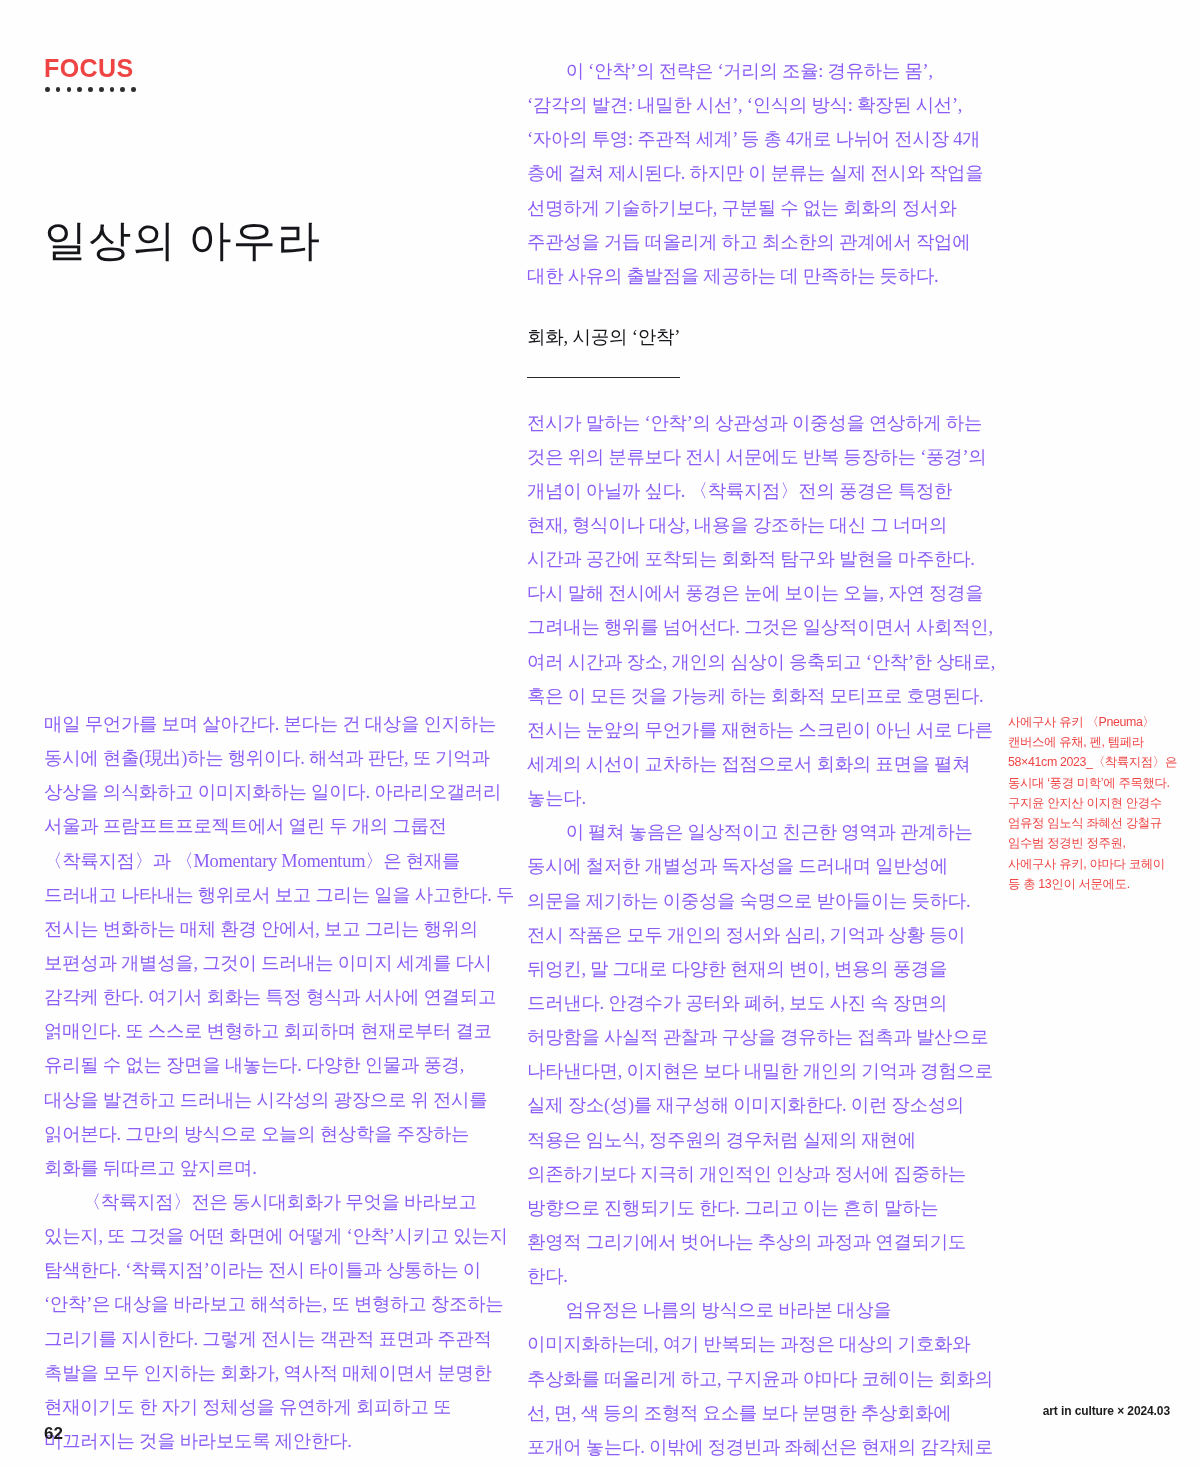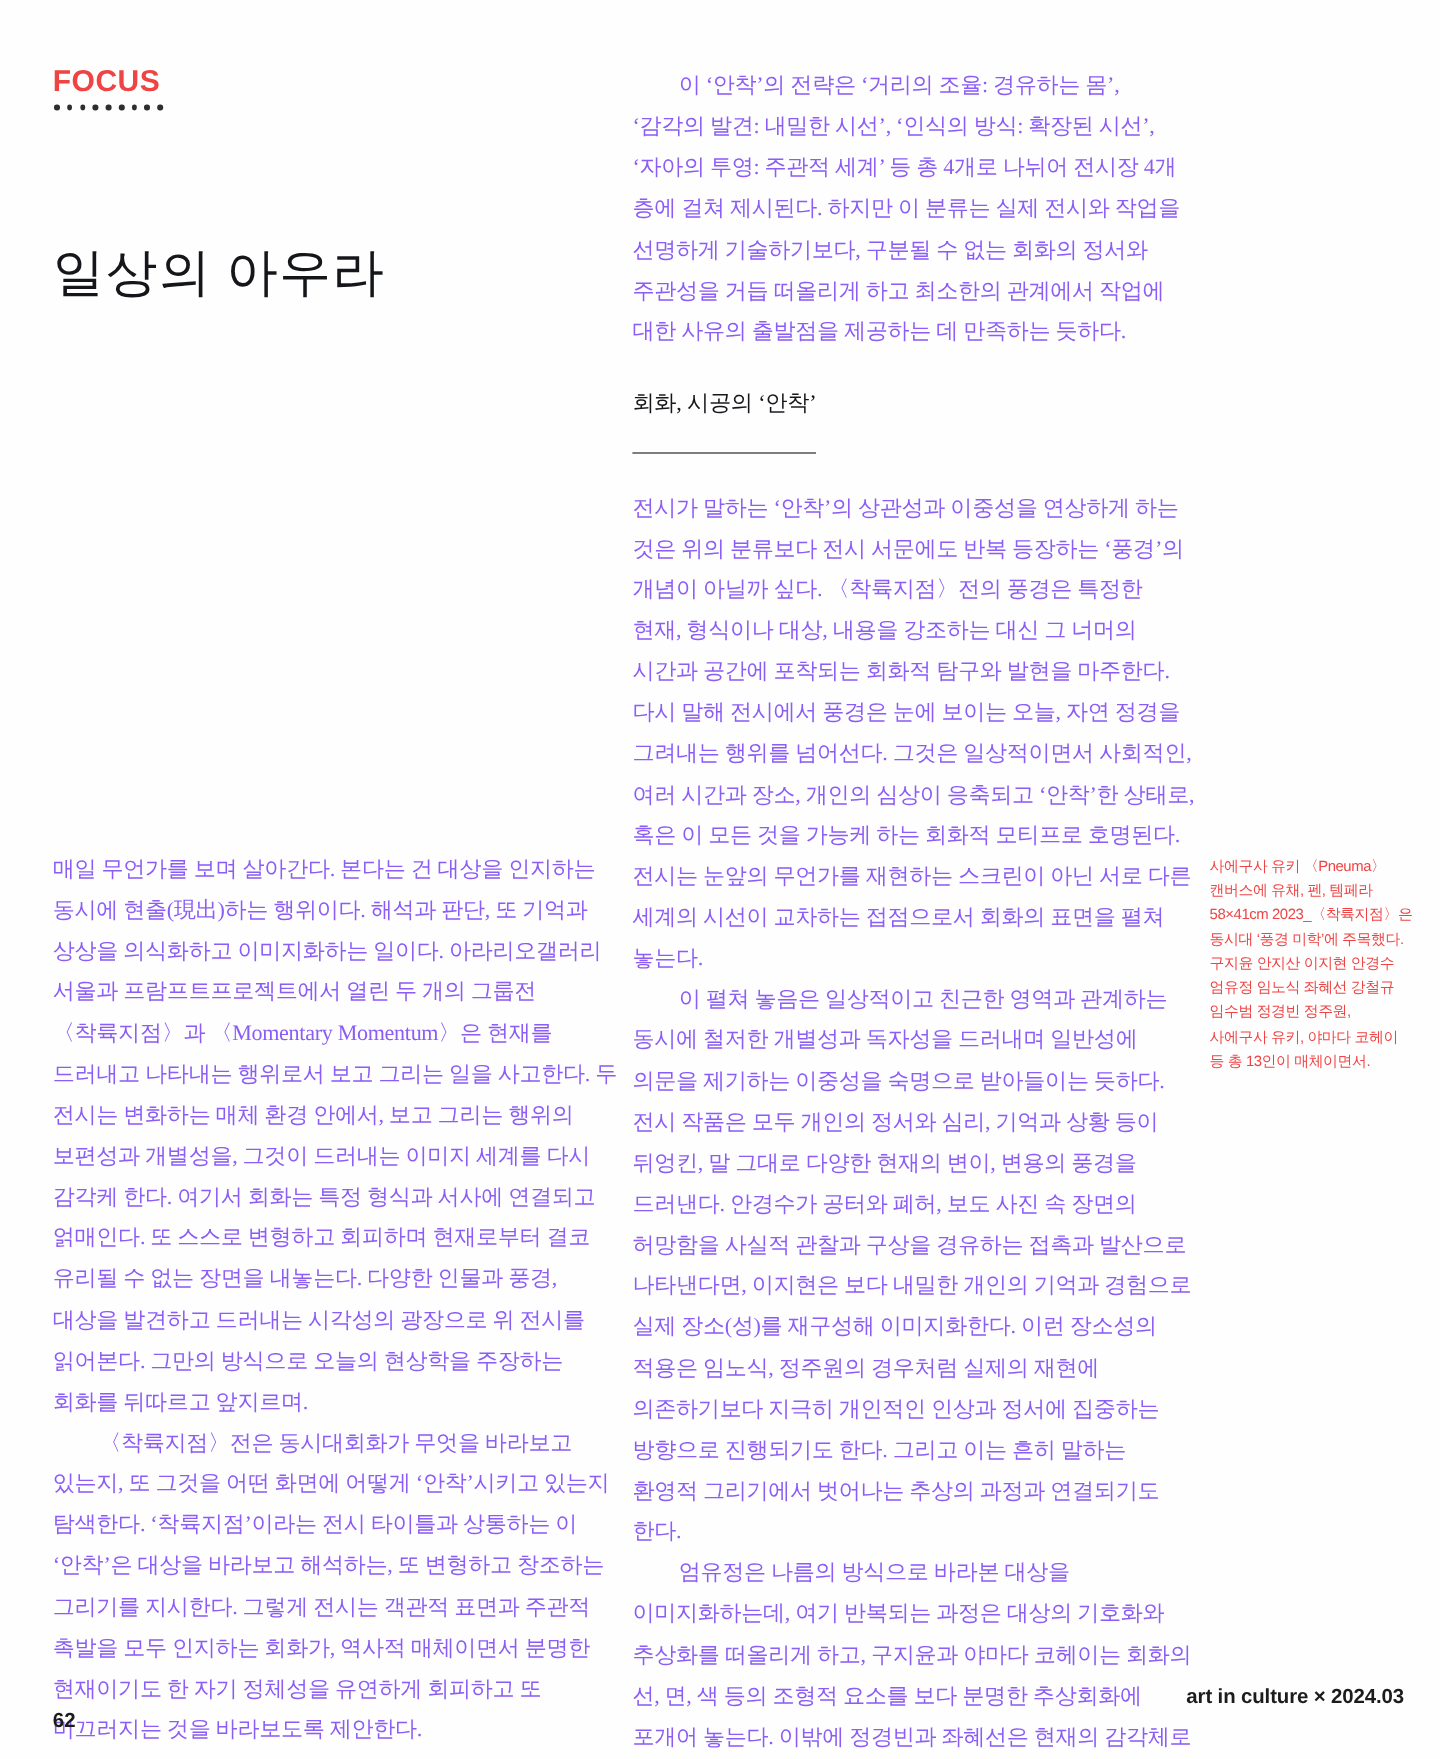--- a/index.html
+++ b/index.html
@@ -48,21 +48,21 @@
     display: block;
     width: 4.6px;
     height: 4.6px;
     border-radius: 50%;
     background: #2e2e2e;
   }
 
   .title-block {
     position: absolute;
     left: 44px;
-    top: 204px;
+    top: 216px;
     width: 470px;
   }
   .headline {
     font-family: "Liberation Serif", "DejaVu Serif", serif;
     font-size: 43px;
     font-weight: 400;
     letter-spacing: 1.2px;
     color: #15161a;
     line-height: 1.15;
     margin: 0 0 22px 0;
@@ -140,21 +140,21 @@
     font-size: 17px;
     color: #1c1c1c;
     margin-top: 20px;
   }
   .footer-brand {
     position: absolute;
     right: 30px;
     top: 1404px;
     font-family: "Liberation Sans", "DejaVu Sans", sans-serif;
     font-weight: 700;
-    font-size: 17px;
+    font-size: 12px;
     letter-spacing: -0.1px;
     color: #1c1c1c;
     white-space: nowrap;
   }
 </style>
 </head>
 <body>
 
 <div class="page">
 
@@ -193,20 +193,20 @@
   <div class="col-right">
     <div class="caption">
       <span class="ln">사에구사 유키 〈Pneuma〉</span>
       <span class="ln">캔버스에 유채, 펜, 템페라</span>
       <span class="ln">58×41cm 2023_〈착륙지점〉은</span>
       <span class="ln">동시대 ‘풍경 미학’에 주목했다.</span>
       <span class="ln">구지윤 안지산 이지현 안경수</span>
       <span class="ln">엄유정 임노식 좌혜선 강철규</span>
       <span class="ln">임수범 정경빈 정주원,</span>
       <span class="ln">사에구사 유키, 야마다 코헤이</span>
-      <span class="ln">등 총 13인이 매체이면서.</span>
+      <span class="ln">등 총 13인이 서문에도.</span>
     </div>
   </div>
 
   <div class="footer-page">62</div>
   <div class="footer-brand">art in culture × 2024.03</div>
 
 </div>
 
 </body></html>

